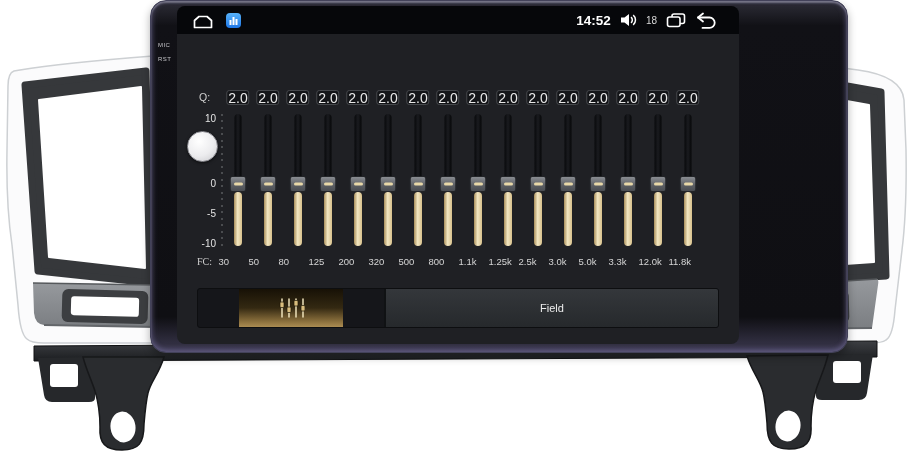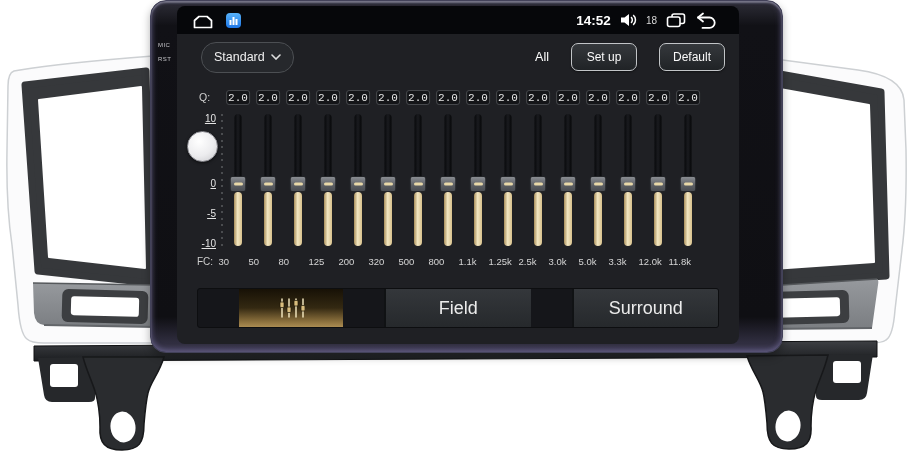--- a/index.html
+++ b/index.html
@@ -1,21 +1,21 @@
 <!DOCTYPE html>
 <html><head>
 <meta charset="utf-8">
 <style>
   html,body{margin:0;padding:0;width:911px;height:458px;background:#fff;
     font-family:"Liberation Sans",sans-serif;overflow:hidden;position:relative;}
   .stage{position:absolute;inset:0;}
   svg.trim{position:absolute;left:0;top:0;z-index:1;}
 
   
-  .unit{position:absolute;left:150px;top:0;width:633px;height:353px;z-index:2;
+  .unit{position:absolute;left:150px;top:0;width:698px;height:353px;z-index:2;
     background:linear-gradient(180deg,#2e2e38,#111116 7%,#0f0f13 90%,#3c3950);
     border:1px solid #43425a;border-radius:16px;
     box-shadow:inset 0 2px 2px rgba(190,190,210,.45), inset 0 -3px 5px rgba(120,112,160,.45),
                inset 3px 0 5px rgba(95,90,130,.30), inset -3px 0 5px rgba(95,90,130,.30),
                0 4px 9px rgba(0,0,0,.30);box-sizing:border-box;}
   .bezel-label{position:absolute;left:7px;width:20px;font-size:6px;color:#c2c2c6;
     letter-spacing:.4px;}
   .screen{position:absolute;left:26px;top:5px;width:562px;height:338px;border-radius:8px;
     background:#1f2024;overflow:hidden;}
 
@@ -40,48 +40,48 @@
   .all-lbl{font-size:12.5px;color:#fff;}
   .btn{width:66px;height:28px;border-radius:7px;
     background:linear-gradient(180deg,#35383c,#202326);border:1.5px solid #c2c5c8;
     color:#fafafa;font-size:12px;display:flex;align-items:center;justify-content:center;
     box-sizing:border-box;box-shadow:0 1px 2px rgba(0,0,0,.45);}
 
   
   .eq-wrap{position:absolute;left:20px;top:84px;width:506px;height:182px;display:flex;}
   .scale-col{position:relative;width:26px;flex:none;}
   .q-row-label{position:absolute;top:1px;left:2px;font-size:10.5px;color:#cfcfcf;}
-  .fc-row-label{position:absolute;top:166px;left:0;font-size:10px;color:#cfcfcf;}
+  .fc-row-label{position:absolute;top:166px;left:0;font-size:10px;color:#cfcfcf;font-family:Liberation Serif, serif;}
   .scale-num{position:absolute;right:7px;width:20px;text-align:right;font-size:10px;
-    color:#e4e4e4;text-decoration:underline;}
+    color:#e4e4e4;}
   .dots{position:absolute;right:0;top:24px;width:2px;height:132px;
     background:repeating-linear-gradient(180deg,#4a4c4f 0 2px,transparent 2px 6.5px);}
   .bands{flex:1;display:flex;}
   .band{flex:1;position:relative;}
   .qv{position:absolute;top:0;left:50%;transform:translateX(-50%);min-width:23px;height:15px;
     line-height:14px;text-align:center;background:#141518;border:1px solid #46484c;
-    border-radius:3px;font-size:11px;color:#e8e8e8;box-sizing:border-box;padding:0 1px;font-family:Liberation Mono, monospace;}
+    border-radius:3px;font-size:14px;color:#e8e8e8;box-sizing:border-box;padding:0 1px;}
   .slider{position:absolute;top:24px;left:50%;transform:translateX(-50%);width:18px;height:132px;}
   .trk-top{position:absolute;top:0;left:50%;transform:translateX(-50%);width:7px;height:66px;
     border-radius:4px;background:linear-gradient(90deg,#08090b,#1a1b1f 50%,#060708);}
   .handle{position:absolute;top:62px;left:50%;transform:translateX(-50%);width:17px;height:16px;
     border-radius:3px;background:linear-gradient(180deg,#8a8d92,#5b5e63 60%,#4a4d52);
     border:1px solid #232528;box-sizing:border-box;}
   .handle::after{content:"";position:absolute;left:50%;top:50%;transform:translate(-50%,-50%);
     width:9px;height:3px;border-radius:1.5px;background:#e8d8a8;}
   .trk-bot{position:absolute;top:78px;left:50%;transform:translateX(-50%);width:8px;height:54px;
     border-radius:4px;background:linear-gradient(90deg,#a98e5a,#f2e6c1 45%,#d8c18d);}
   .fcv{position:absolute;top:166px;width:130%;left:-15%;text-align:left;font-size:9.5px;
     color:#d6d6d6;white-space:nowrap;}
 
   
   .tabbar{position:absolute;left:20px;top:282px;width:522px;height:40px;display:flex;
     background:#15161a;border-radius:3px;overflow:hidden;border:1px solid #0d0e10;
     box-sizing:border-box;}
-  .tab{flex:1;display:flex;align-items:center;justify-content:center;font-size:18px;
+  .tab{flex:1;display:flex;align-items:center;justify-content:center;font-size:11px;
     color:#ececec;background:linear-gradient(180deg,#34373b,#26292c);
     border-left:2px solid #101214;white-space:nowrap;margin-left:41px;}
   .tab-eq{flex:0 0 104px;border-left:none;
     background:linear-gradient(180deg,#171106,#342912 50%,#8a6f3c 85%,#ab8c52);}
 
   
   .knob{position:absolute;left:187px;top:131px;width:29px;height:29px;border-radius:50%;
     z-index:5;border:1px solid #8f8f95;
     background:radial-gradient(circle at 38% 32%,#ffffff,#ececee 55%,#c8c8cc);
     box-shadow:0 1px 3px rgba(0,0,0,.55);}
@@ -186,35 +186,20 @@
           </span>
           <span>
             <svg width="22" height="17" viewBox="0 0 22 17">
               <path d="M8,1.5 L3,5.5 L8,9.5" fill="none" stroke="#ffffff" stroke-width="1.8" stroke-linecap="round" stroke-linejoin="round"></path>
               <path d="M3,5.5 H14.5 A5.2,5.2 0 0 1 14.5,15.9 H7.5" fill="none" stroke="#ffffff" stroke-width="1.8" stroke-linecap="round"></path>
             </svg>
           </span>
         </div>
       </div>
 
-      <div class="preset-row">
-        <div class="preset-pill">
-          <span>Standard</span>
-          <span>
-            <svg width="10" height="6" viewBox="0 0 10 6">
-              <path d="M1,1 L5,5 L9,1" fill="none" stroke="#dddddd" stroke-width="1.6" stroke-linecap="round"></path>
-            </svg>
-          </span>
-        </div>
-        <div class="right-btns">
-          <span class="all-lbl">All</span>
-          <div class="btn">Set up</div>
-          <div class="btn">Default</div>
-        </div>
-      </div>
 
       <div class="eq-wrap">
         <div class="scale-col">
           <div class="q-row-label">Q:</div>
           <div class="scale-num" style="top:23px">10</div>
           <div class="scale-num" style="top:53px">5</div>
           <div class="scale-num" style="top:88px">0</div>
           <div class="scale-num" style="top:118px">-5</div>
           <div class="scale-num" style="top:148px">-10</div>
           <div class="dots"></div>
@@ -382,21 +367,20 @@
               <g fill="#d9bd7d" stroke="#201807" stroke-width="0.7">
                 <rect x="2" y="5" width="4" height="5.5" rx="1"></rect>
                 <rect x="9" y="10" width="4" height="5.5" rx="1"></rect>
                 <rect x="16" y="3.5" width="4" height="5.5" rx="1"></rect>
                 <rect x="23" y="8.5" width="4" height="5.5" rx="1"></rect>
               </g>
             </svg>
           </span>
         </div>
         <div class="tab">Field</div>
-        <div class="tab">Surround</div>
       </div>
 
     </div>
   </div>
 
   <div class="knob"></div>
 
 </div>
 
 </body></html>

